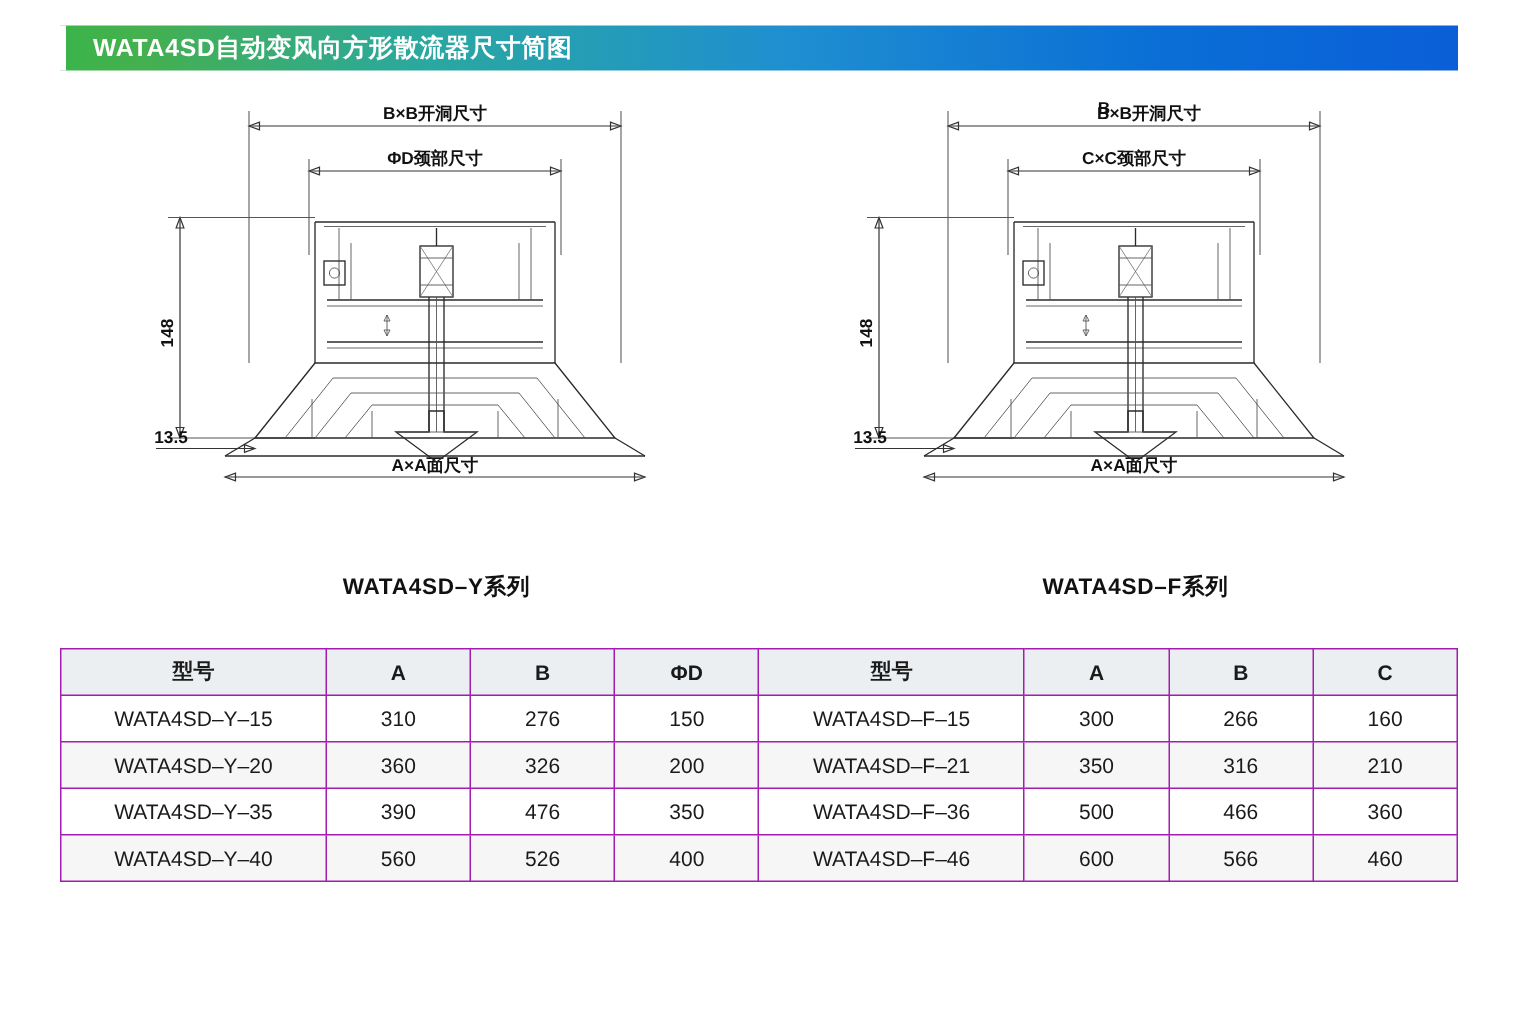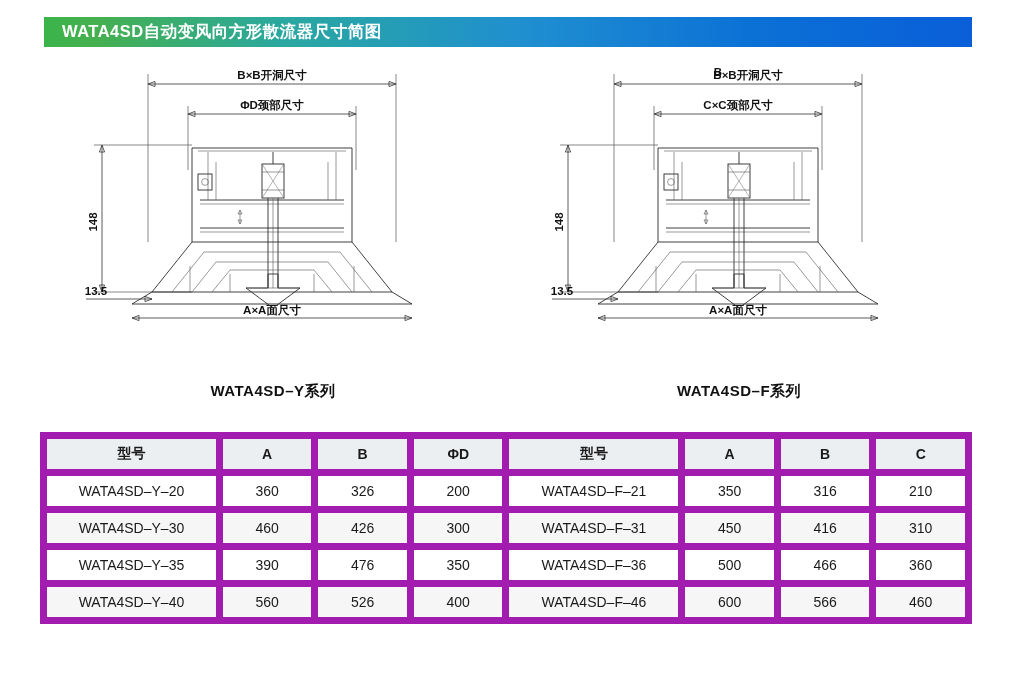--- a/index.html
+++ b/index.html
@@ -48,21 +48,21 @@
     content: "";
     position: absolute;
     left: 0; top: 0;
     width: 4px; height: 30px;
     background: #ffffff;
   }
 
   
   .drawings {
     position: absolute;
-    left: 40px;
+    left: 58px;
     top: 52px;
     width: 932px;
     height: 310px;
     text-decoration: underline;
   }
   .drawing {
     position: absolute;
     top: 0;
     width: 466px;
     height: 310px;
@@ -101,21 +101,21 @@
     left: 40px;
     top: 432px;
     width: 932px;
   }
   table {
     border-collapse: collapse;
     width: 932px;
     table-layout: fixed;
   }
   th, td {
-    border: 7px solid #a21caf;
+    border: 1px solid #a21caf;
     height: 30px;
     font-size: 14px;
     text-align: center;
     color: #1a1a1a;
     padding: 0;
     font-weight: normal;
   }
   thead th {
     background: #eceff1;
     font-weight: bold;
@@ -337,40 +337,40 @@
           <th>B</th>
           <th>ΦD</th>
           <th>型号</th>
           <th>A</th>
           <th>B</th>
           <th>C</th>
         </tr>
       </thead>
       <tbody>
         <tr>
+          <td>WATA4SD–Y–15</td>
+          <td>310</td>
+          <td>276</td>
+          <td>150</td>
+          <td>WATA4SD–F–15</td>
+          <td>300</td>
+          <td>266</td>
+          <td>160</td>
+        </tr>
+        <tr>
           <td>WATA4SD–Y–20</td>
           <td>360</td>
           <td>326</td>
           <td>200</td>
           <td>WATA4SD–F–21</td>
           <td>350</td>
           <td>316</td>
           <td>210</td>
         </tr>
         <tr>
-          <td>WATA4SD–Y–30</td>
-          <td>460</td>
-          <td>426</td>
-          <td>300</td>
-          <td>WATA4SD–F–31</td>
-          <td>450</td>
-          <td>416</td>
-          <td>310</td>
-        </tr>
-        <tr>
           <td>WATA4SD–Y–35</td>
           <td>390</td>
           <td>476</td>
           <td>350</td>
           <td>WATA4SD–F–36</td>
           <td>500</td>
           <td>466</td>
           <td>360</td>
         </tr>
         <tr>

